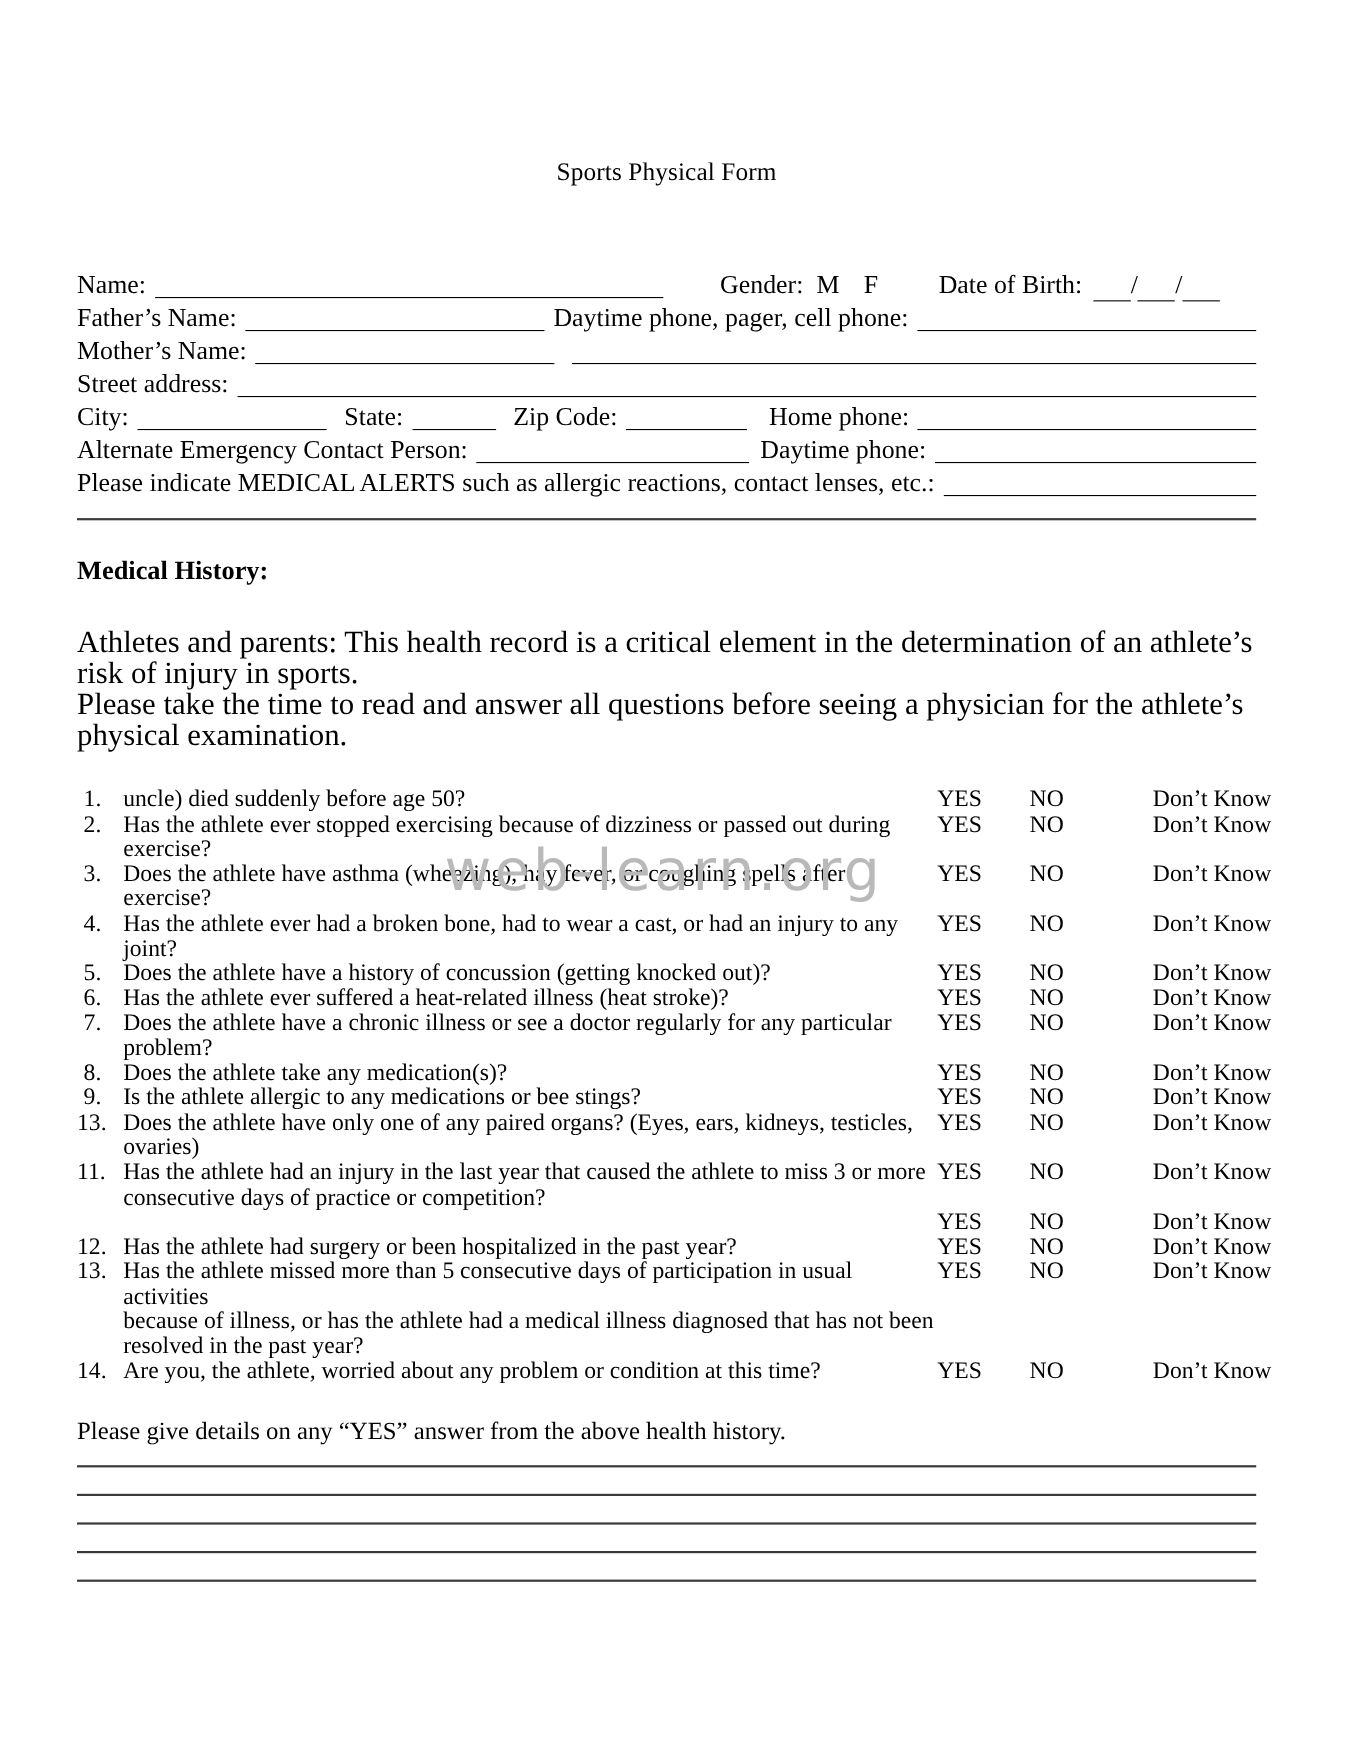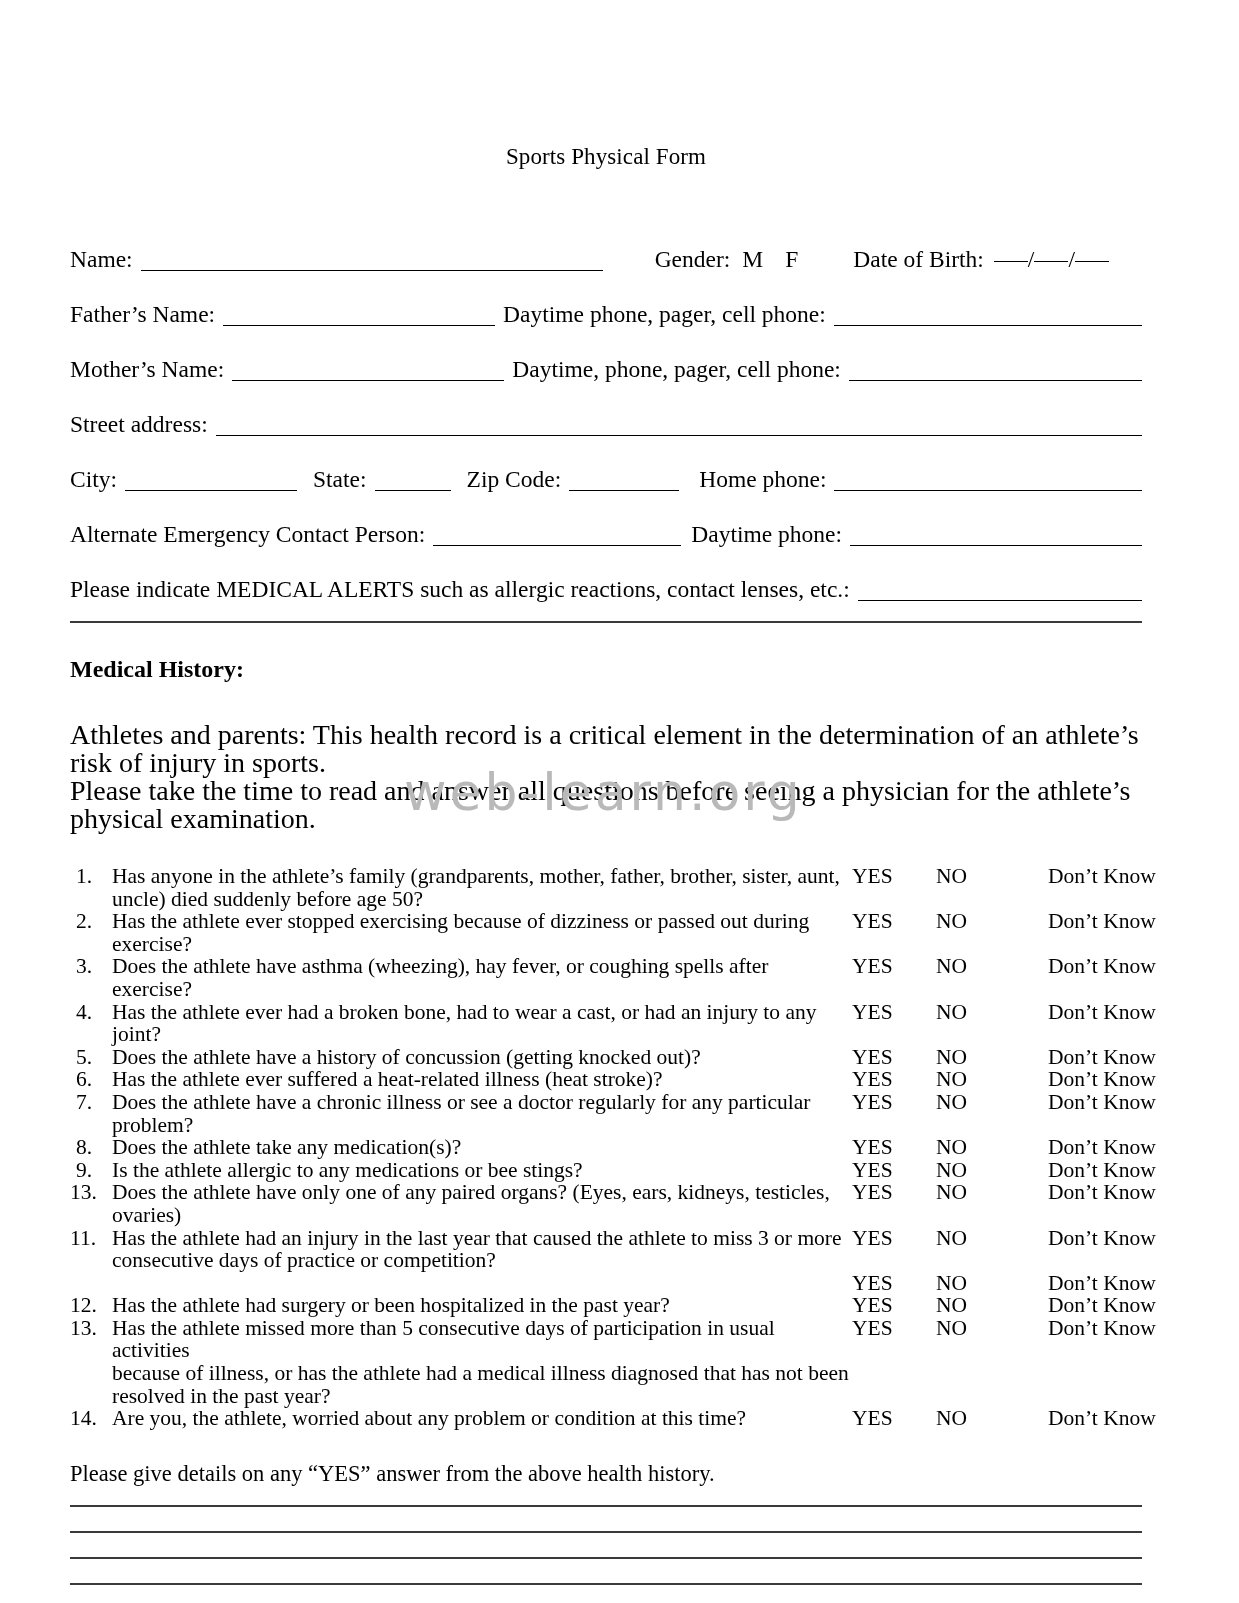--- a/index.html
+++ b/index.html
@@ -35,24 +35,23 @@
   }
 
   
   .contact-block {
     margin-top: 74px;
     font-size: 23.5px;
     line-height: 30px;
   }
   .field-row {
     display: flex;
-    align-items: flex-start;
+    align-items: flex-end;
     white-space: nowrap;
     height: 30px;
-    margin-top: 25px;
   }
   .lbl { flex: none; }
   .blank {
     border-bottom: 1.6px solid #000;
     height: 19px;
     flex: none;
     align-self: flex-end;
     margin-bottom: 3px;
   }
   .blank.grow { flex: 1 1 auto; }
@@ -188,21 +187,20 @@
         <span class="blank" style="width:272px;margin-left:8px;"></span>
         <span class="sp" style="width:8px;"></span>
         <span class="lbl">Daytime phone, pager, cell phone:</span>
         <span class="blank grow" style="margin-left:8px;"></span>
       </div>
 
       <div class="field-row">
         <span class="lbl">Mother’s Name:</span>
         <span class="blank" style="width:272px;margin-left:8px;"></span>
         <span class="sp" style="width:8px;"></span>
-        <span class="lbl">Daytime, phone, pager, cell phone:</span>
         <span class="blank grow" style="margin-left:8px;"></span>
       </div>
 
       <div class="field-row">
         <span class="lbl">Street address:</span>
         <span class="blank grow" style="margin-left:8px;"></span>
       </div>
 
       <div class="field-row">
         <span class="lbl">City:</span>
@@ -238,21 +236,21 @@
     <div class="section-title">Medical History:</div>
 
     <div class="intro">
       <div>Athletes and parents: This health record is a critical element in the determination of an athlete’s risk of injury in sports.</div>
       <div>Please take the time to read and answer all questions before seeing a physician for the athlete’s physical examination.</div>
     </div>
 
     <div class="questions" id="questions-container">
         <div class="q-row">
           <div class="q-num">1.</div>
-          <div class="q-text"><span>Has anyone in the athlete’s family (grandparents, mother, father, brother, sister, aunt,</span><span class="cont">uncle) died suddenly before age 50?</span></div>
+          <div class="q-text"><span class="cont">uncle) died suddenly before age 50?</span></div>
           <div class="ans">
             <span class="yes">YES</span>
             <span class="no">NO</span>
             <span class="dk">Don’t Know</span>
           </div>
         </div>
         <div class="q-row">
           <div class="q-num">2.</div>
           <div class="q-text"><span>Has the athlete ever stopped exercising because of dizziness or passed out during exercise?</span></div>
           <div class="ans">

